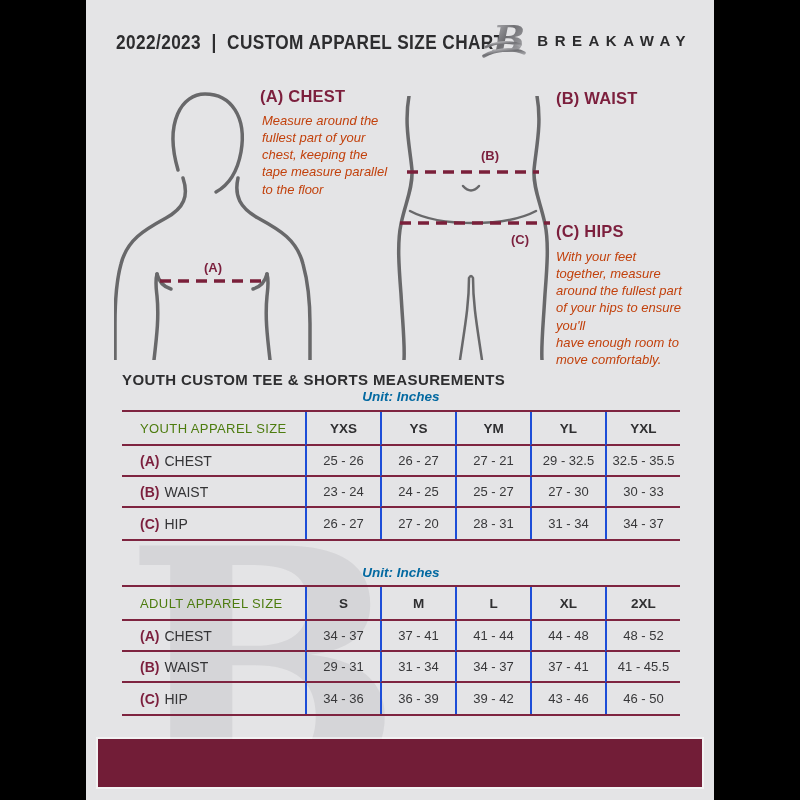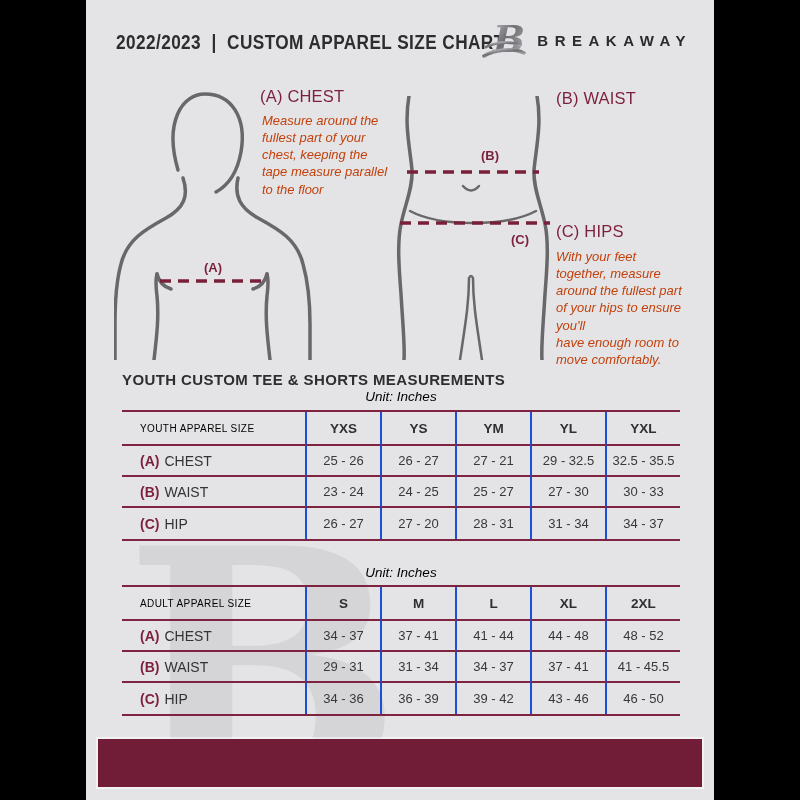--- a/index.html
+++ b/index.html
@@ -19,39 +19,39 @@
   .brand{position:absolute;right:22px;top:18px;display:flex;align-items:center;gap:9px;}
   .brand-name{font-size:15px;font-weight:bold;letter-spacing:6.5px;color:#2b2b2d;white-space:nowrap;}
 
   
   .fig{position:absolute;}
   .fig path{fill:none;stroke:#68686a;stroke-width:3.5;stroke-linecap:round;}
   .fig path.thin{stroke-width:2.5;}
   .fig line.dash{stroke:#7a1f3a;stroke-width:3.5;stroke-dasharray:11 7;}
   .fig text{font-family:"Liberation Sans",sans-serif;font-size:13px;font-weight:bold;fill:#7b1f3d;}
 
-  .sec-head{position:absolute;font-size:16.5px;font-weight:400;letter-spacing:.2px;color:#7c1f3d;}
+  .sec-head{position:absolute;font-size:16.5px;font-weight:700;letter-spacing:.2px;color:#7c1f3d;}
   .sec-body{position:absolute;font-size:13px;font-style:italic;font-weight:500;
             color:#c2410c;line-height:1.32;white-space:pre-line;}
 
   
   .tbl-title{position:absolute;left:36px;width:558px;
              font-size:15px;font-weight:bold;letter-spacing:.4px;color:#2e2e30;}
   .tbl-unit{position:absolute;left:36px;width:558px;text-align:center;
-            font-size:13.5px;font-style:italic;font-weight:400;color:#000000;}
+            font-size:13.5px;font-style:italic;font-weight:700;color:#0369a1;}
   .size-table{position:absolute;left:36px;width:558px;display:grid;
               grid-template-columns:183px repeat(5,75px);
               grid-template-rows:34px 31px 31px 31px;
               border-top:2px solid #7e2440;border-bottom:2px solid #7e2440;}
   .cell{display:flex;align-items:center;justify-content:center;
         font-size:13px;color:#38383a;border-bottom:2px solid #7e2440;}
   .cell.vline{border-left:2px solid #1d4ed8;}
   .cell.last-row{border-bottom:none;}
-  .hdr-label{justify-content:flex-start;padding-left:18px;font-size:10px;
-             letter-spacing:.4px;color:#000000;}
+  .hdr-label{justify-content:flex-start;padding-left:18px;font-size:13px;
+             letter-spacing:.4px;color:#4d7c0f;}
   .hdr-size{font-weight:bold;font-size:13.5px;color:#2f2f31;}
   .label-cell{justify-content:flex-start;padding-left:18px;font-size:14px;gap:5px;}
   .row-prefix{font-weight:800;color:#7c1f3d;}
   .row-label{color:#333335;}
 
   
   .footer-bar{position:absolute;left:12px;top:739px;width:604px;height:48px;
               background:#721d37;outline:2px solid rgba(255,255,255,.5);}
 </style>
 </head>

